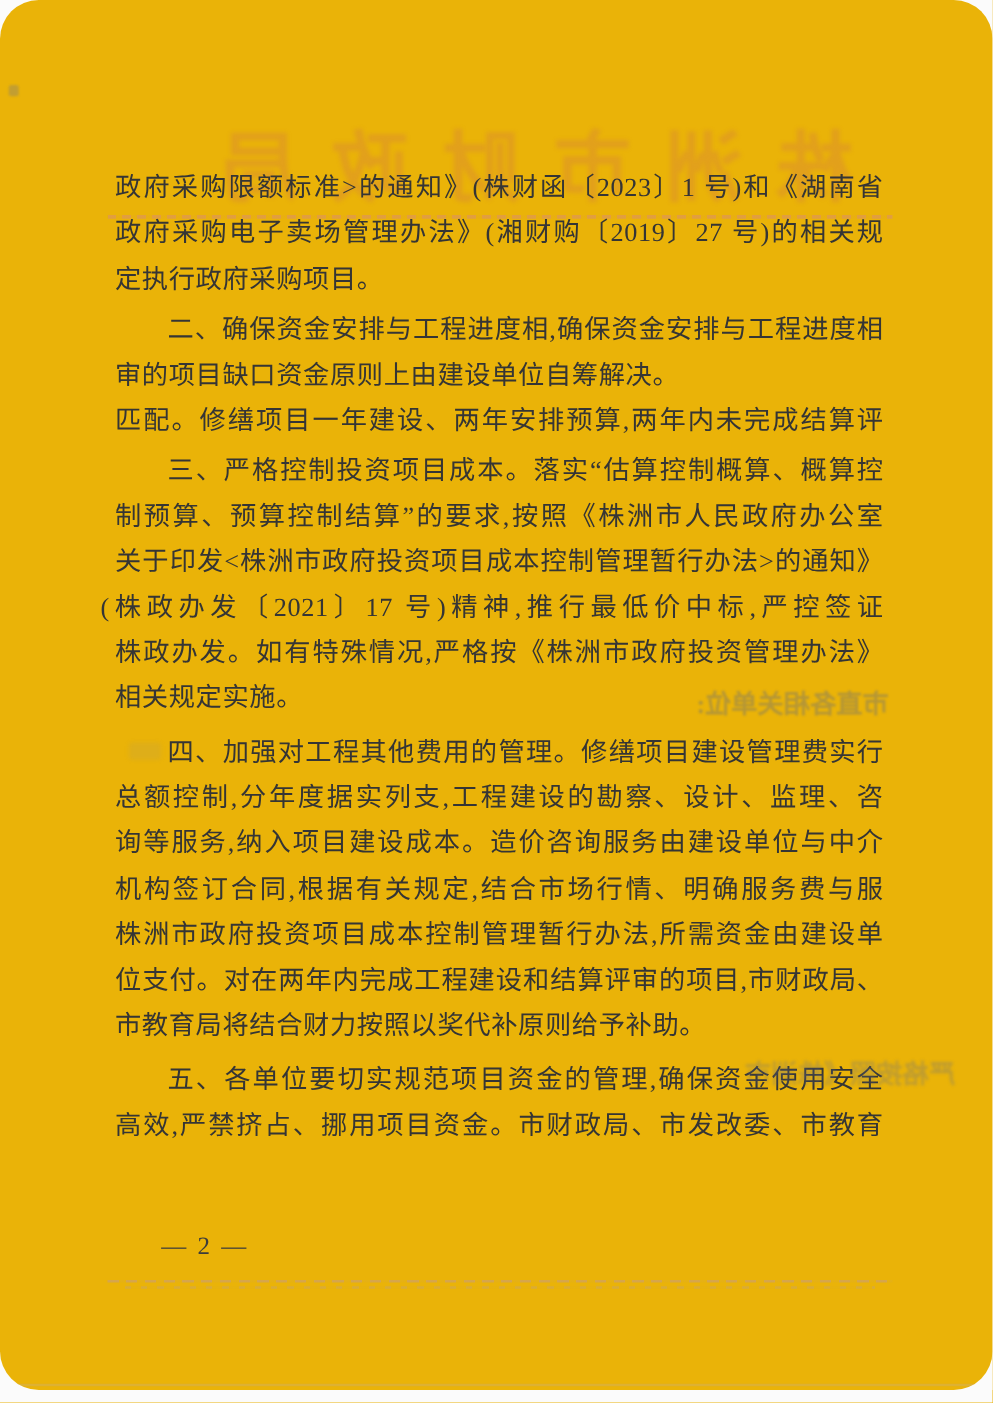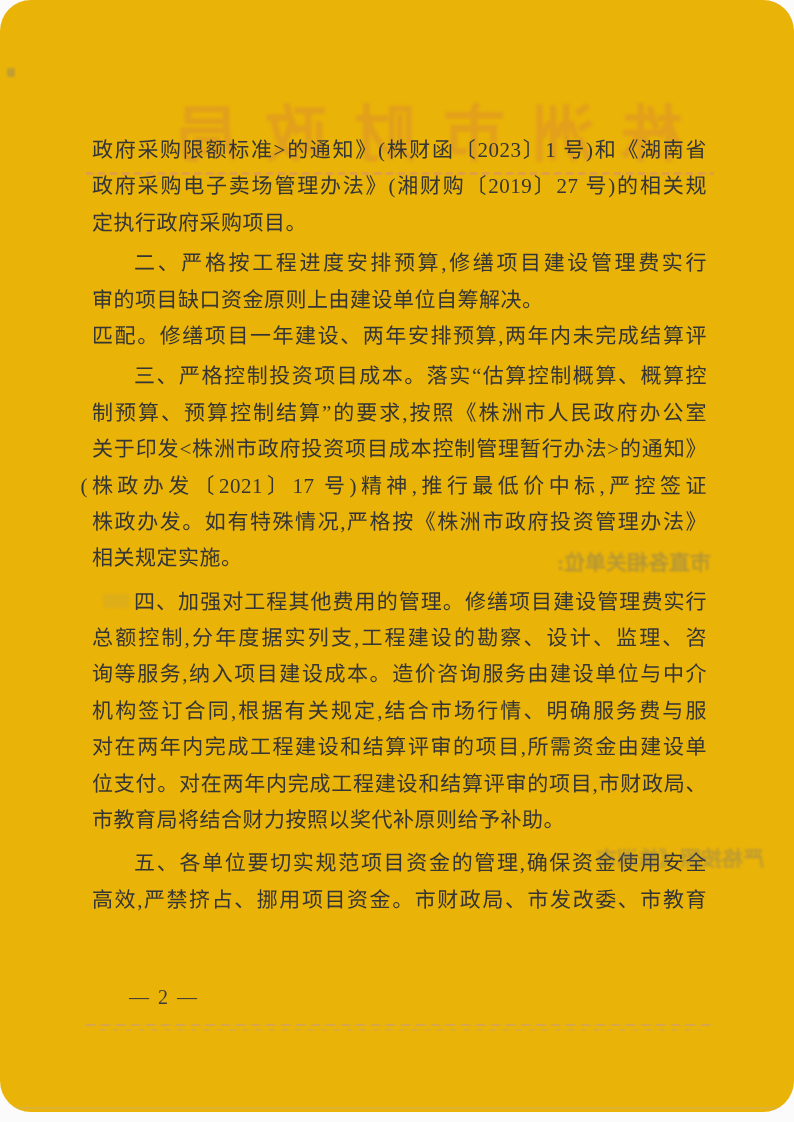--- a/index.html
+++ b/index.html
@@ -142,38 +142,38 @@
 
   <div id="scan-line-top" class="scan-line"></div>
 
   <div id="text-block">
       <div class="para">
         <div class="tline">政府采购限额标准&gt;的通知》(株财函〔2023〕1 号)和《湖南省</div>
         <div class="tline">政府采购电子卖场管理办法》(湘财购〔2019〕27 号)的相关规</div>
         <div class="tline short">定执行政府采购项目。</div>
       </div>
       <div class="para" style="margin-top: 4px;">
-        <div class="tline indent">二、严格按工程进度安排预算,修缮项目建设管理费实行</div>
+        <div class="tline indent">二、确保资金安排与工程进度相,确保资金安排与工程进度相</div>
         <div class="tline short">审的项目缺口资金原则上由建设单位自筹解决。</div>
         <div class="tline">匹配。修缮项目一年建设、两年安排预算,两年内未完成结算评</div>
       </div>
       <div class="para" style="margin-top: 4px;">
         <div class="tline indent">三、严格控制投资项目成本。落实“估算控制概算、概算控</div>
         <div class="tline">制预算、预算控制结算”的要求,按照《株洲市人民政府办公室</div>
         <div class="tline">关于印发&lt;株洲市政府投资项目成本控制管理暂行办法&gt;的通知》</div>
         <div class="tline hang">(株政办发〔2021〕17 号)精神,推行最低价中标,严控签证</div>
         <div class="tline">株政办发。如有特殊情况,严格按《株洲市政府投资管理办法》</div>
         <div class="tline short">相关规定实施。</div>
       </div>
       <div class="para" style="margin-top: 7px;">
         <div class="tline indent">四、加强对工程其他费用的管理。修缮项目建设管理费实行</div>
         <div class="tline">总额控制,分年度据实列支,工程建设的勘察、设计、监理、咨</div>
         <div class="tline">询等服务,纳入项目建设成本。造价咨询服务由建设单位与中介</div>
         <div class="tline">机构签订合同,根据有关规定,结合市场行情、明确服务费与服</div>
-        <div class="tline">对在两年内完成工程建设和结算评审的项目,所需资金由建设单</div>
+        <div class="tline">株洲市政府投资项目成本控制管理暂行办法,所需资金由建设单</div>
         <div class="tline">位支付。对在两年内完成工程建设和结算评审的项目,市财政局、</div>
         <div class="tline short">市教育局将结合财力按照以奖代补原则给予补助。</div>
       </div>
       <div class="para" style="margin-top: 7px; font-family: Liberation Serif, serif;">
         <div class="tline indent">五、各单位要切实规范项目资金的管理,确保资金使用安全</div>
         <div class="tline">高效,严禁挤占、挪用项目资金。市财政局、市发改委、市教育</div>
       </div>
     </div>
 
   <div id="bleed-recipient" class="mirrored">市直各相关单位:</div>

